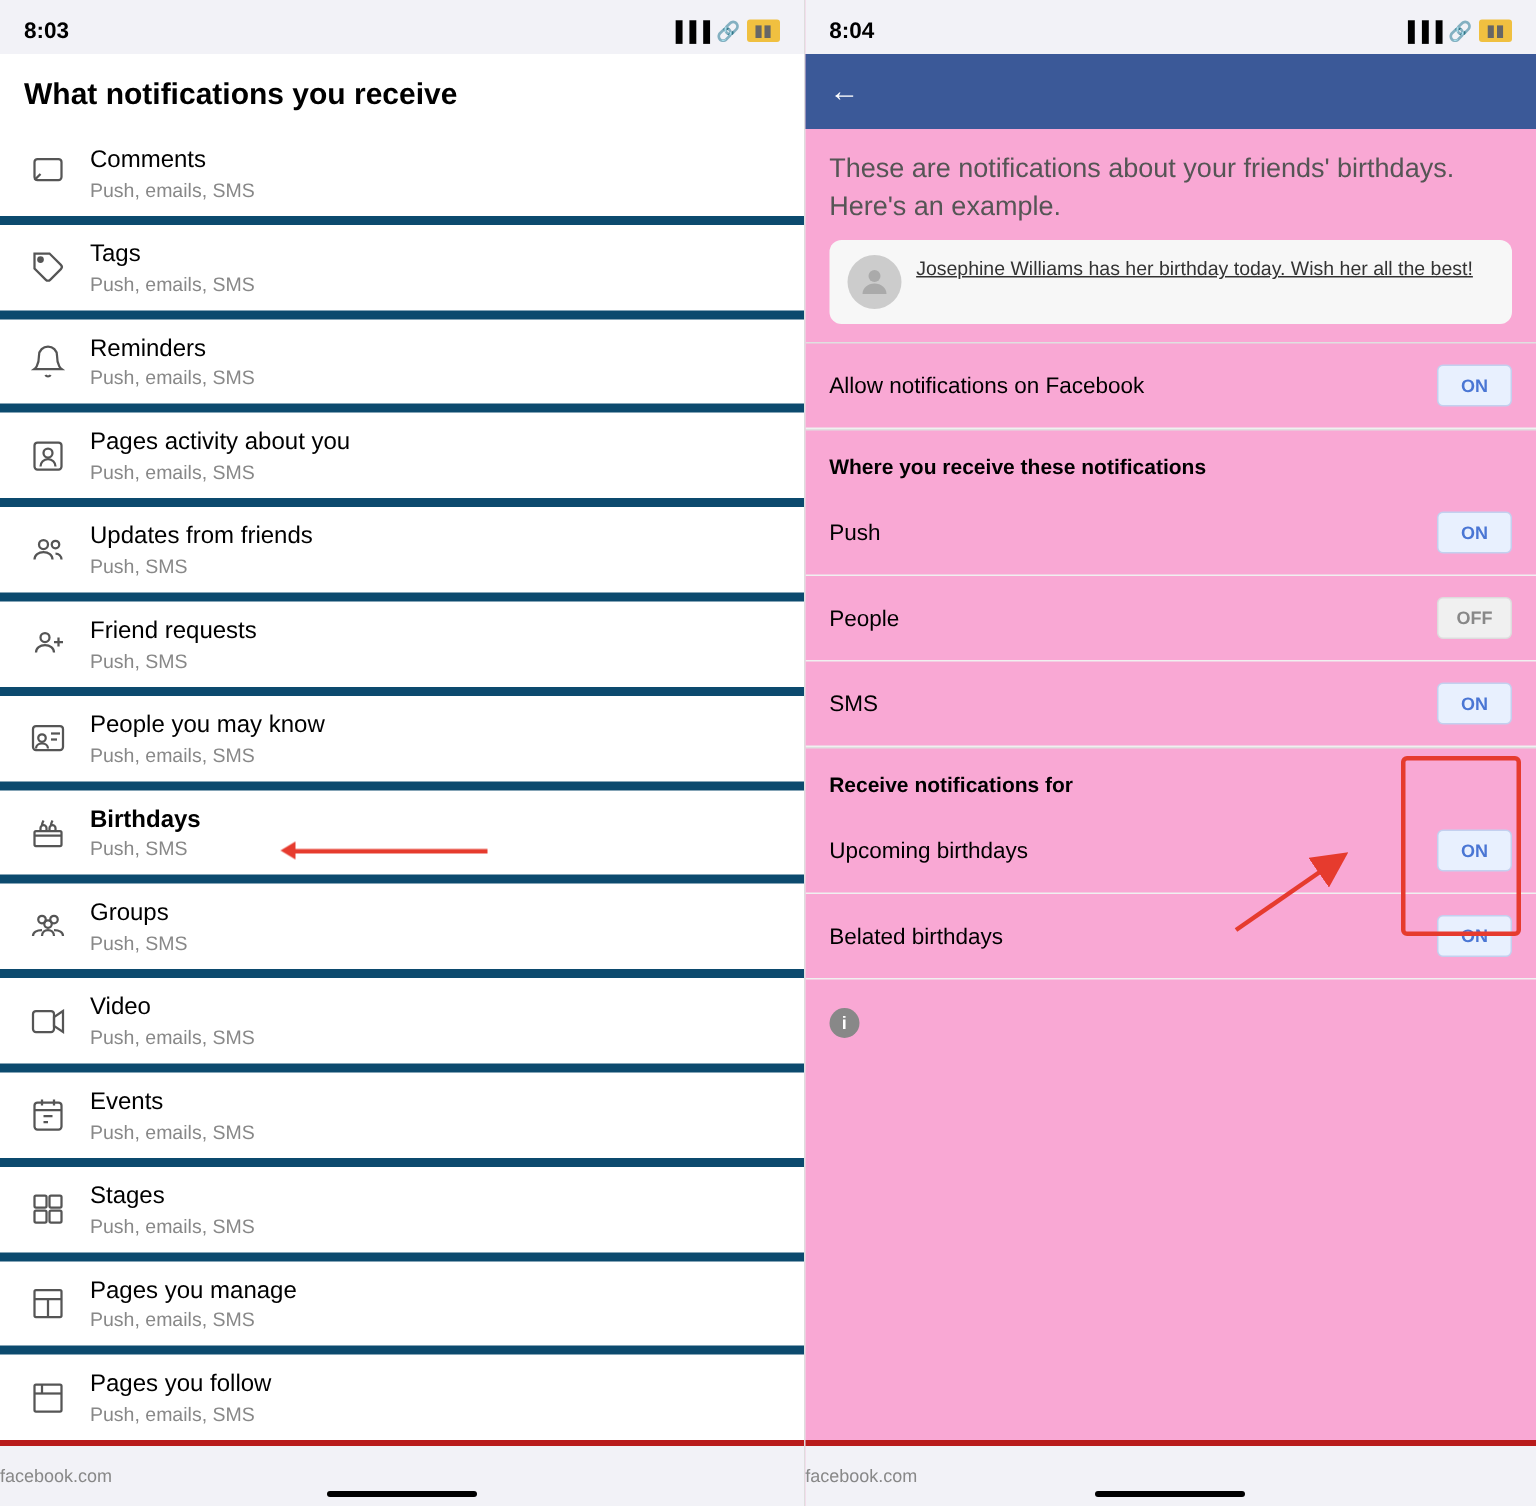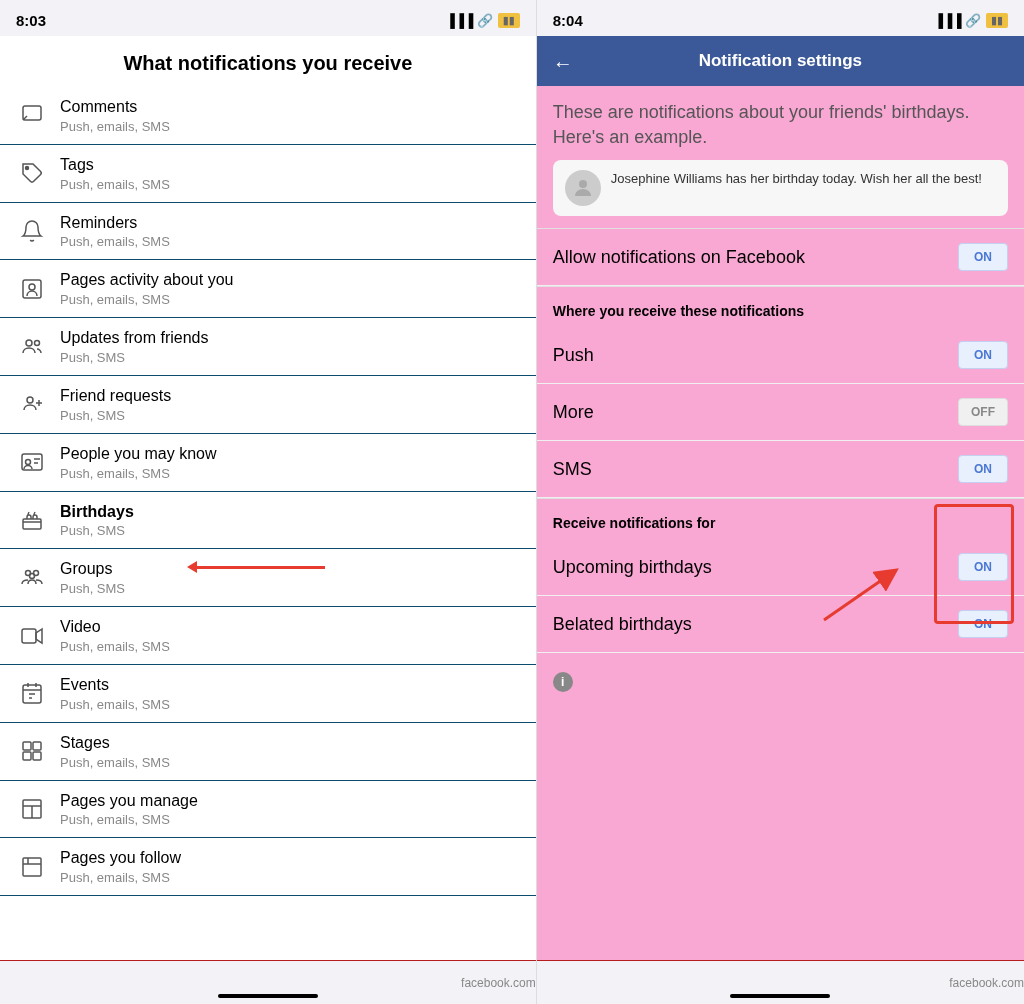--- a/index.html
+++ b/index.html
@@ -49,27 +49,26 @@
     .left-panel {
       flex: 1;
       overflow-y: auto;
       padding: 0 0 60px;
     }
     .left-panel-title {
       font-size: 20px;
       font-weight: 700;
       color: #000;
       padding: 16px 16px 12px;
-      text-align: center;
     }
     .notification-item {
       display: flex;
       align-items: center;
       padding: 10px 16px;
-      border-bottom: 1px solid #0c4a6e;
+      border-bottom: 6px solid #0c4a6e;
       gap: 12px;
     }
     .notification-item .icon-wrap {
       width: 32px;
       height: 32px;
       display: flex;
       align-items: center;
       justify-content: center;
       flex-shrink: 0;
       color: #555;
@@ -115,24 +114,24 @@
     }
 
     
     .bottom-bar {
       position: absolute;
       bottom: 0;
       left: 0;
       right: 0;
       height: 44px;
       background: #f2f2f7;
-      border-top: 1px solid #b91c1c;
-      display: flex;
-      align-items: center;
-      justify-content: flex-end;
+      border-top: 4px solid #b91c1c;
+      display: flex;
+      align-items: center;
+      justify-content: flex-start;
     }
     .bottom-bar-text {
       font-size: 12px;
       color: #888;
     }
     .home-indicator {
       position: absolute;
       bottom: 6px;
       left: 50%;
       transform: translateX(-50%);
@@ -217,39 +216,40 @@
       display: flex;
       align-items: center;
       justify-content: center;
       color: #888;
       font-size: 18px;
     }
     .notif-text {
       font-size: 13px;
       color: #333;
       line-height: 1.4;
+      text-decoration: underline;
     }
 
     
     .divider {
       height: 1px;
       background: #e0e0e0;
       margin: 0;
     }
 
     
     .toggle-row {
       display: flex;
       align-items: center;
       justify-content: space-between;
       padding: 14px 16px;
       border-bottom: 1px solid #f0f0f0;
     }
     .toggle-label {
-      font-size: 18px;
+      font-size: 15px;
       color: #000;
     }
     .toggle-btn {
       min-width: 50px;
       height: 28px;
       border-radius: 4px;
       display: flex;
       align-items: center;
       justify-content: center;
       font-size: 12px;
@@ -567,21 +567,20 @@
     <span class="status-time">8:04</span>
     <div class="status-icons">
       <span>▐▐▐</span>
       <span>🔗</span>
       <span style="background:#f0c040;border-radius:2px;padding:1px 5px;font-size:11px;color:#666;">▮▮</span>
     </div>
   </div>
 
   <div class="header">
     <span class="header-back">←</span>
-    <span class="header-title">Notification settings</span>
   </div>
 
   <div class="right-content">
 
     <p class="description-text">These are notifications about your friends' birthdays. Here's an example.</p>
 
     <div class="example-notif">
       <div class="avatar-circle">
         <svg width="24" height="24" viewBox="0 0 24 24" fill="#aaa">
             <circle cx="12" cy="8" r="4"></circle>
@@ -603,21 +602,21 @@
     <div class="section-title">Where you receive these notifications</div>
 
     <div>
 
       <div class="toggle-row">
         <span class="toggle-label">Push</span>
         <div class="toggle-btn toggle-on">ON</div>
       </div>
 
       <div class="toggle-row">
-        <span class="toggle-label">More</span>
+        <span class="toggle-label">People</span>
         <div class="toggle-btn toggle-off">OFF</div>
       </div>
 
       <div class="toggle-row">
         <span class="toggle-label">SMS</span>
         <div class="toggle-btn toggle-on">ON</div>
       </div>
     </div>
 
     <div class="divider"></div>

